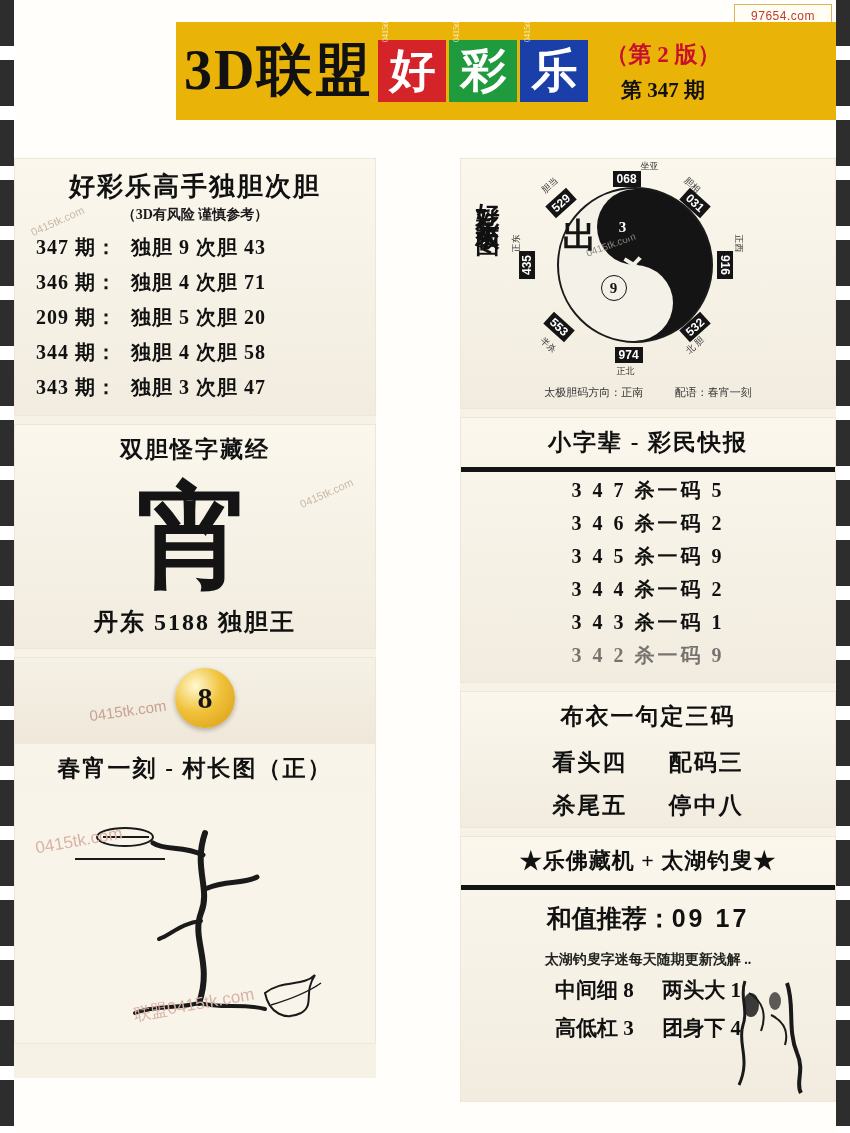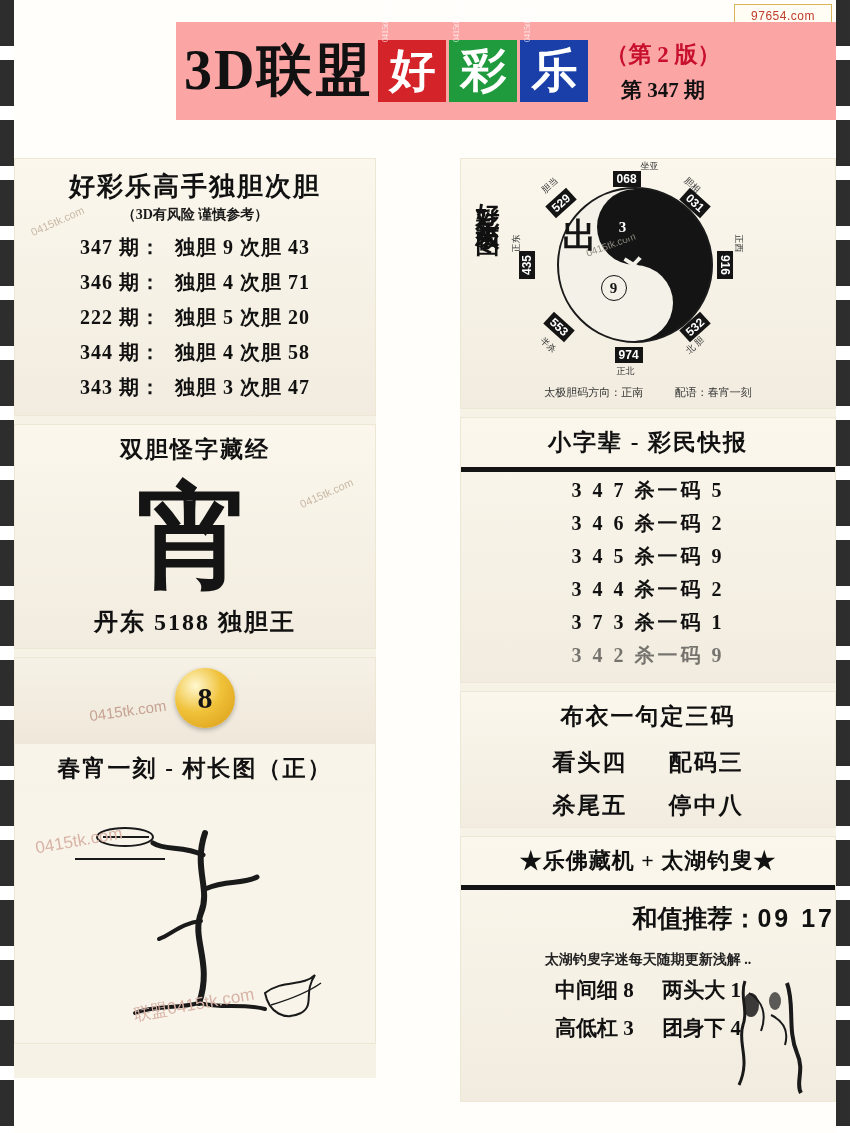--- a/index.html
+++ b/index.html
@@ -34,21 +34,21 @@
     color:#c03b2b;
     font-size:12px;
     font-family:"Liberation Sans", sans-serif;
     display:flex;align-items:center;justify-content:center;
     letter-spacing:.5px;
   }
 
   
   .header{
     position:absolute;left:176px;top:22px;width:660px;height:98px;
-    background:#fca5a5;
+    background:#eab308;
     display:flex;align-items:center;
   }
   .header-left{
     font-size:56px;font-weight:bold;color:#111;
     letter-spacing:2px;
     font-family:"Liberation Serif", serif;
     padding-left:8px;
   }
   .logo{
     display:flex;align-items:center;margin-left:6px;
@@ -104,22 +104,22 @@
     text-align:center;font-weight:bold;color:#111;
   }
   .t-big{font-size:26px;letter-spacing:2px;padding:10px 0 2px;}
   .t-mid{font-size:23px;letter-spacing:2px;padding:9px 0;}
   .sub{
     text-align:center;font-size:14px;color:#1a1a1a;font-weight:bold;
     padding-bottom:4px;
   }
   .rows{padding:2px 0 10px;}
   .row{
-    text-align:center;font-size:20px;font-weight:bold;color:#111;
-    padding:4px 13px;letter-spacing:1px;
+    font-size:20px;font-weight:bold;color:#111;
+    padding:4px 13px;letter-spacing:1px;margin-left:8px;
   }
   .row .sp{display:inline-block;width:14px;}
 
   
   .taiji-wrap{
     display:flex;align-items:center;padding:10px 6px 4px;
   }
   .taiji-label{
     writing-mode:vertical-rl;
     font-size:24px;font-weight:bold;color:#111;
@@ -213,21 +213,21 @@
   .list-row{
     text-align:center;font-size:20px;font-weight:bold;color:#111;
     padding:3px 0;letter-spacing:3px;
   }
   .two-col-line{
     text-align:center;font-size:23px;font-weight:bold;color:#111;
     padding:6px 0;letter-spacing:2px;
   }
   .two-col-line .gap{display:inline-block;width:26px;}
   .hez{
-    text-align:right;font-size:25px;font-weight:bold;color:#111;padding:12px 0 10px;
+    text-align:center;font-size:25px;font-weight:bold;color:#111;padding:12px 0 10px;
   }
   .hez .nums{font-family:"Liberation Sans", sans-serif;letter-spacing:3px;}
   .note{
     text-align:center;font-size:14px;color:#222;font-weight:bold;padding:6px 0 2px;
   }
   .taihu{
     position:relative;height:130px;
   }
   .taihu .line{
     text-align:center;font-size:21px;font-weight:bold;color:#111;padding:5px 0;
@@ -284,21 +284,21 @@
       <div class="title t-big">好彩乐高手独胆次胆</div>
       <div class="sub">（3D有风险 谨慎参考）</div>
       <div class="rows">
         <div class="row">
           <span>347 期：</span><span class="sp"></span><span>独胆 9 次胆 43</span>
         </div>
         <div class="row">
           <span>346 期：</span><span class="sp"></span><span>独胆 4 次胆 71</span>
         </div>
         <div class="row">
-          <span>222 期：</span><span class="sp"></span><span>独胆 5 次胆 20</span>
+          <span>209 期：</span><span class="sp"></span><span>独胆 5 次胆 20</span>
         </div>
         <div class="row">
           <span>344 期：</span><span class="sp"></span><span>独胆 4 次胆 58</span>
         </div>
         <div class="row">
           <span>343 期：</span><span class="sp"></span><span>独胆 3 次胆 47</span>
         </div>
       </div>
     </div>
 
@@ -382,21 +382,21 @@
     </div>
 
     <div class="panel">
       <div class="title t-mid">小字辈 - 彩民快报</div>
       <div class="divider-bar"></div>
       <div class="rows">
         <div class="list-row">3 4 7  杀一码 5</div>
         <div class="list-row">3 4 6  杀一码 2</div>
         <div class="list-row">3 4 5  杀一码 9</div>
         <div class="list-row">3 4 4  杀一码 2</div>
-        <div class="list-row">3 7 3  杀一码 1</div>
+        <div class="list-row">3 4 3  杀一码 1</div>
         <div class="list-row partial">3 4 2  杀一码 9</div>
       </div>
     </div>
 
     <div class="panel">
       <div class="title t-mid">布衣一句定三码</div>
       <div class="two-col-line">
         <span>看头四</span>
         <span class="gap"></span>
         <span>配码三</span>

